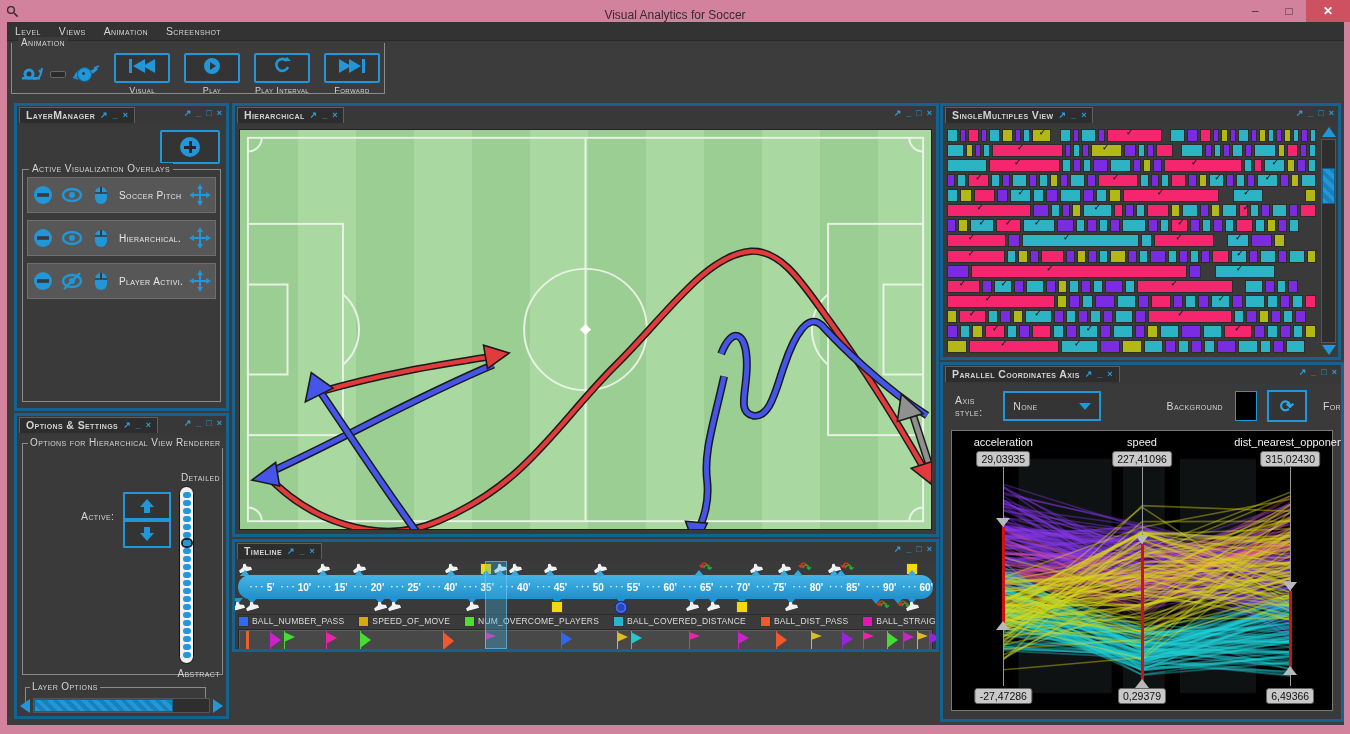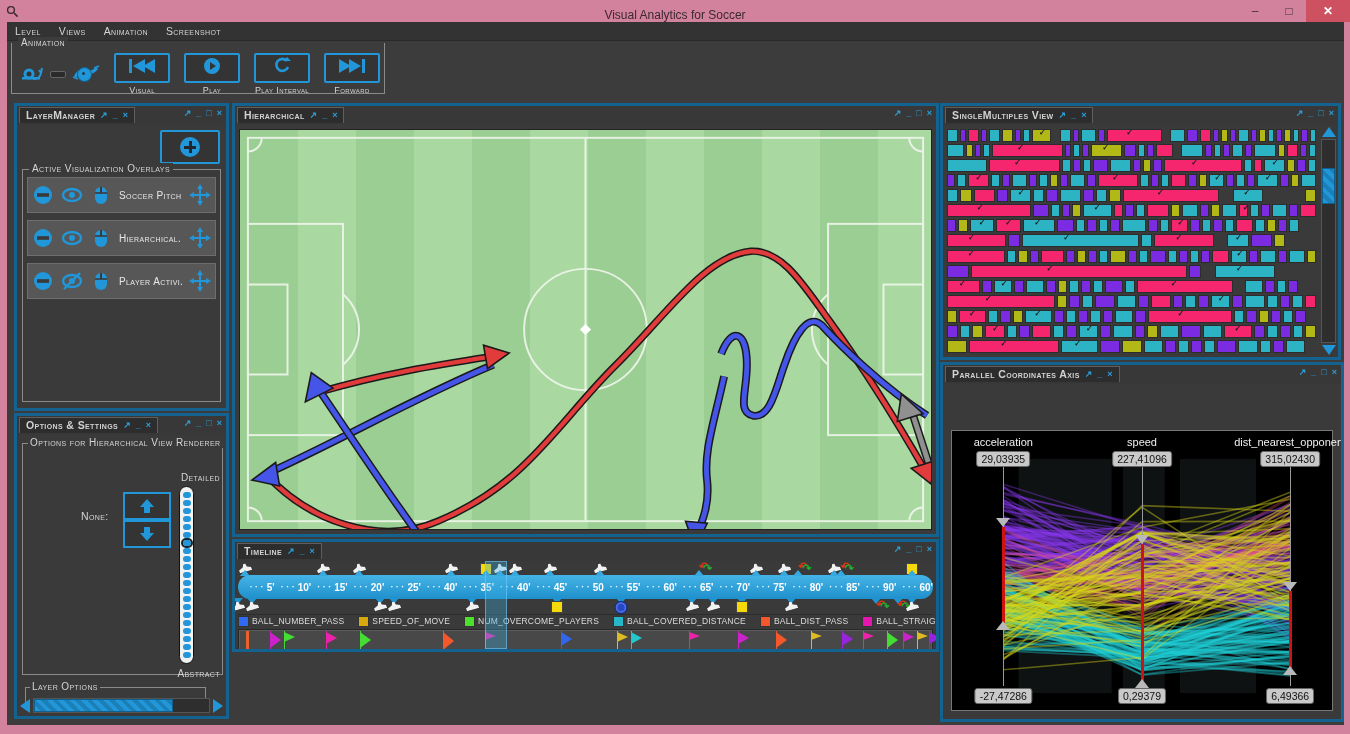--- a/index.html
+++ b/index.html
@@ -331,21 +331,21 @@
         <div class="panelctrls">
           <span class="ctrl">↗</span>
           <span class="ctrl">_</span>
           <span class="ctrl">□</span>
           <span class="ctrl">×</span>
         </div>
       </div>
       <div class="content">
         <div id="opt-group">
           <span id="opt-grouplabel" class="sc">Options for Hierarchical View Renderer</span>
-          <span id="levellabel" class="sc">None:</span>
+          <span id="levellabel" class="sc">Active:</span>
           <div class="lvlbtn" style="top:48px;">
             <svg width="16" height="16" viewBox="0 0 16 16">
                 <polygon points="8,1 15,9 11,9 11,15 5,15 5,9 1,9" fill="#2196d8"></polygon>
               </svg>
           </div>
           <div class="lvlbtn" style="top:76px;">
             <svg width="16" height="16" viewBox="0 0 16 16">
                 <polygon points="8,15 1,7 5,7 5,1 11,1 11,7 15,7" fill="#2196d8"></polygon>
               </svg>
           </div>
@@ -1040,20 +1040,33 @@
           <span class="ctrl">×</span>
         </div>
         <div class="panelctrls">
           <span class="ctrl">↗</span>
           <span class="ctrl">_</span>
           <span class="ctrl">□</span>
           <span class="ctrl">×</span>
         </div>
       </div>
       <div class="content">
+        <div id="pc-toolbar">
+          <span id="axisstylelabel" class="sc">Axis style:</span>
+          <div id="axisstyledd">
+            <span class="val sc">None</span>
+            <span class="arr"></span>
+          </div>
+          <span id="bglabel" class="sc">Background</span>
+          <div id="bgswatch"></div>
+          <div id="refreshbtn">
+              <span>⟳</span>
+            </div>
+          <span id="fglabel" class="sc">For</span>
+        </div>
         <div id="pc-plot">
           <svg id="pc-lines" width="100%" height="100%" preserveAspectRatio="none" viewBox="0 0 386 279">
               <rect x="67.55" y="28" width="94.57" height="234" fill="rgba(190,225,235,0.08)"></rect>
               <rect x="173.70000000000002" y="28" width="42.460000000000015" height="234" fill="rgba(190,225,235,0.08)"></rect>
               <rect x="231.6" y="28" width="77.20000000000003" height="234" fill="rgba(190,225,235,0.08)"></rect>
               <polyline points="52.11000000000001,109.99424393753287 193,149.18777670529204 343.54,176.61713415520265" fill="none" stroke="#8837f0" stroke-width="3.5200000000000005" opacity="0.38"></polyline>
               <polyline points="52.11000000000001,115.68554731876355 193,134.85465379156636 343.54,166.4275291108247" fill="none" stroke="#8837f0" stroke-width="1.6" opacity="0.38"></polyline>
               <polyline points="52.11000000000001,98.27186798373003 193,109.40222002372145 343.54,126.53067183048464" fill="none" stroke="#8837f0" stroke-width="1.6" opacity="0.38"></polyline>
               <polyline points="52.11000000000001,91.34055646162014 193,138.31013941105454 343.54,197.82833322704772" fill="none" stroke="#8837f0" stroke-width="1.6" opacity="0.38"></polyline>
               <polyline points="52.11000000000001,104.06127659659832 193,101.5533308261493 343.54,203.4349482720811" fill="none" stroke="#8837f0" stroke-width="1.6" opacity="0.38"></polyline>

